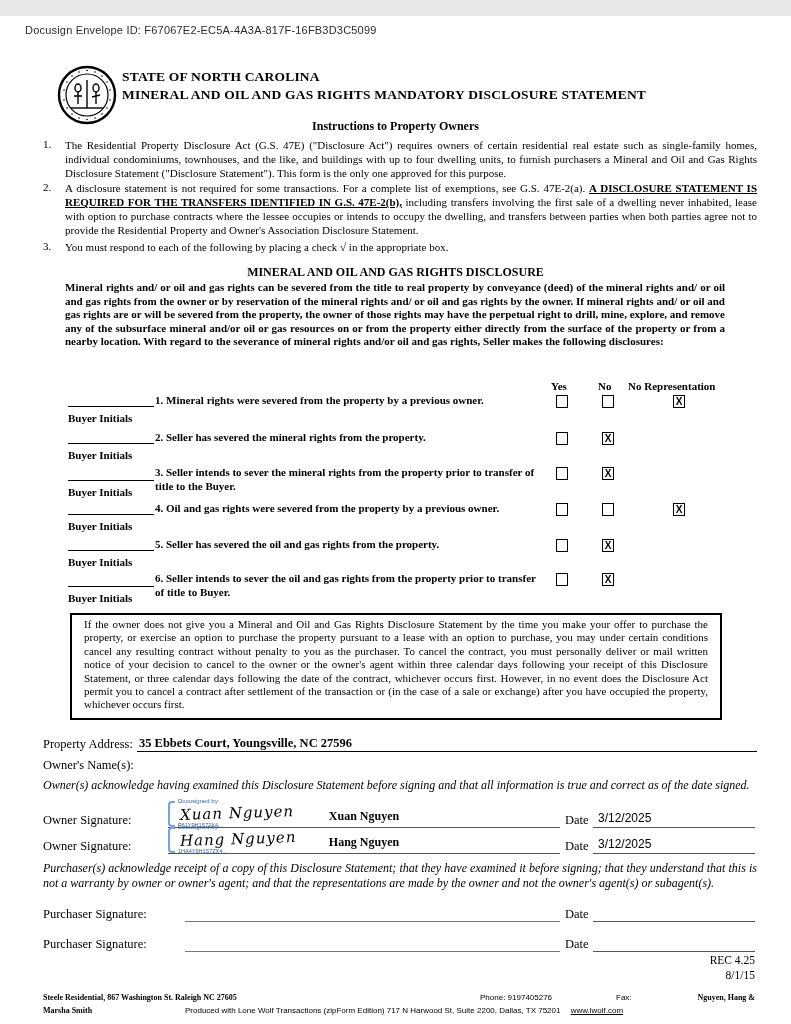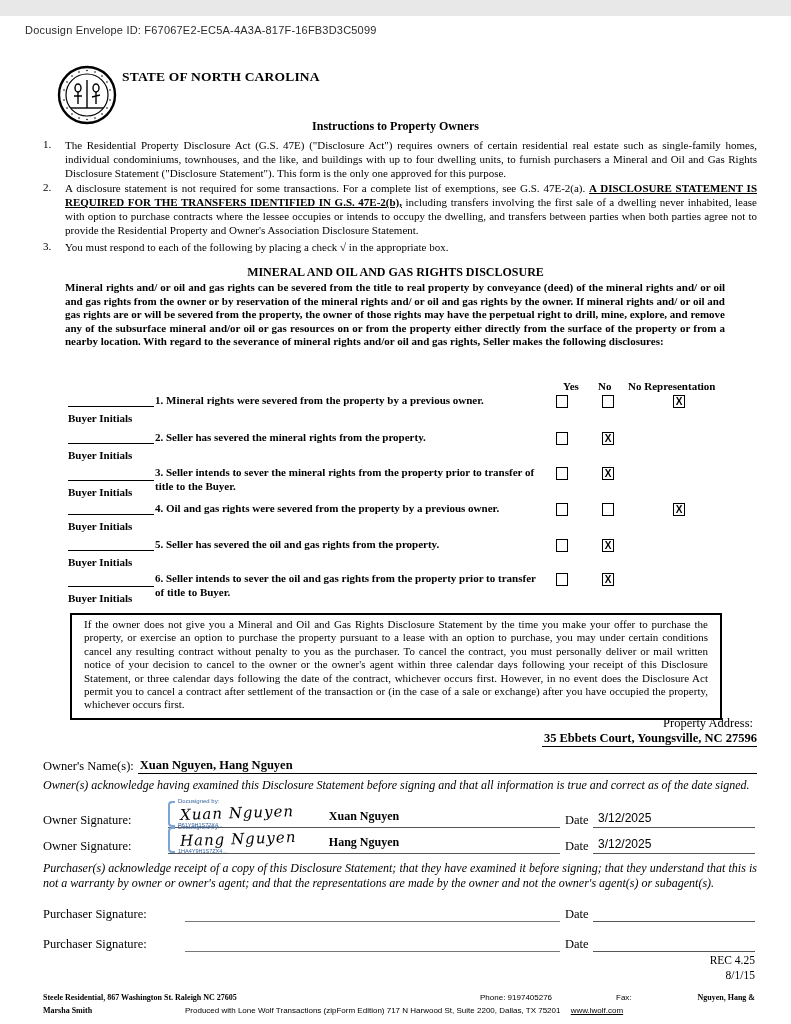--- a/index.html
+++ b/index.html
@@ -23,21 +23,21 @@
   .center-head { left:0; width:100%; text-align:center; font-weight:bold; font-size:12px; }
 
   .instr-item { left:43px; width:714px; }
   .instr-num { position:absolute; left:0; top:0; width:20px; font-size:11px; }
   .instr-text { margin-left:22px; font-size:11px; line-height:14px; text-align:justify; }
   .bu { font-weight:bold; text-decoration:underline; }
 
   .intro { left:65px; width:660px; font-weight:bold; font-size:11px; line-height:13.6px; text-align:justify; }
 
   .tbl-head { left:0; width:791px; font-weight:bold; font-size:11px; }
-  .th-yes { position:absolute; left:563px; top:0; }
+  .th-yes { position:absolute; left:551px; top:0; }
   .th-no  { position:absolute; left:598px; top:0; }
   .th-norep { position:absolute; left:628px; top:0; }
 
   .qrow { left:0; width:791px; }
   .bi { position:absolute; left:68px; width:88px; text-align:left; }
   .bi-line { display:block; width:86px; border-top:1.5px solid #000; margin-bottom:1px; }
   .bi-label { font-weight:bold; font-size:11px; }
   .qtext { position:absolute; left:155px; width:392px; font-weight:bold; font-size:11px; line-height:13.5px; }
   .cb {
     position:absolute; top:1px; width:12px; height:13px; border:1px solid #000;
@@ -120,20 +120,21 @@
       <ellipse cx="21" cy="24" rx="3" ry="4"></ellipse>
       <path d="M21 28 L21 40 M17 32 L25 32"></path>
       <ellipse cx="39" cy="24" rx="3" ry="4"></ellipse>
       <path d="M39 28 L39 40 M35 33 L43 31"></path>
       <line x1="14" y1="44" x2="46" y2="44"></line>
     </g>
   </svg>
 
   <div class="abs title-block">
     <div class="title-line">STATE OF NORTH CAROLINA</div>
+    <div class="title-line">MINERAL AND OIL AND GAS RIGHTS MANDATORY DISCLOSURE STATEMENT</div>
   </div>
 
   <div class="abs center-head" style="top:103px;">Instructions to Property Owners</div>
 
   <div class="abs instr-item" style="top:122px;">
     <span class="instr-num">1.</span>
     <div class="instr-text">The Residential Property Disclosure Act (G.S. 47E) ("Disclosure Act") requires owners of certain residential real estate such as single-family homes, individual condominiums, townhouses, and the like, and buildings with up to four dwelling units, to furnish purchasers a Mineral and Oil and Gas Rights Disclosure Statement ("Disclosure Statement"). This form is the only one approved for this purpose.</div>
   </div>
 
   <div class="abs instr-item" style="top:165px;">
@@ -214,27 +215,26 @@
     </div>
     <div class="qtext">6. Seller intends to sever the oil and gas rights from the property prior to transfer of title to Buyer.</div>
     <span class="cb cb-yes"></span>
     <span class="cb cb-no">X</span>
   </div>
 
   <div class="abs notebox" style="top:597px;">
     <div class="note-body">If the owner does not give you a Mineral and Oil and Gas Rights Disclosure Statement by the time you make your offer to purchase the property, or exercise an option to purchase the property pursuant to a lease with an option to purchase, you may under certain conditions cancel any resulting contract without penalty to you as the purchaser. To cancel the contract, you must personally deliver or mail written notice of your decision to cancel to the owner or the owner's agent within three calendar days following your receipt of this Disclosure Statement, or three calendar days following the date of the contract, whichever occurs first. However, in no event does the Disclosure Act permit you to cancel a contract after settlement of the transaction or (in the case of a sale or exchange) after you have occupied the property, whichever occurs first.</div>
   </div>
 
-  <div class="abs fieldline" style="top:700px;flex-direction:column;">
+  <div class="abs fieldline" style="top:720px;">
     <span class="lbl">Property Address:</span>
     <span class="val">35 Ebbets Court, Youngsville, NC  27596</span>
   </div>
   <div class="abs fieldline" style="top:742px;">
     <span class="lbl">Owner's Name(s):</span>
-    <span class="val">Xuan  Nguyen, Hang  Nguyen</span>
   </div>
 
   <div class="abs ack" style="top:762px;">Owner(s) acknowledge having examined this Disclosure Statement before signing and that all information is true and  correct as of the date signed.</div>
 
   <div class="abs sigrow" style="top:788px;">
     <span class="sig-lbl">Owner Signature:</span>
     <span class="sig-line"></span>
     <span class="printed">Xuan  Nguyen</span>
     <span class="date-lbl">Date</span>
     <span class="date-line">

